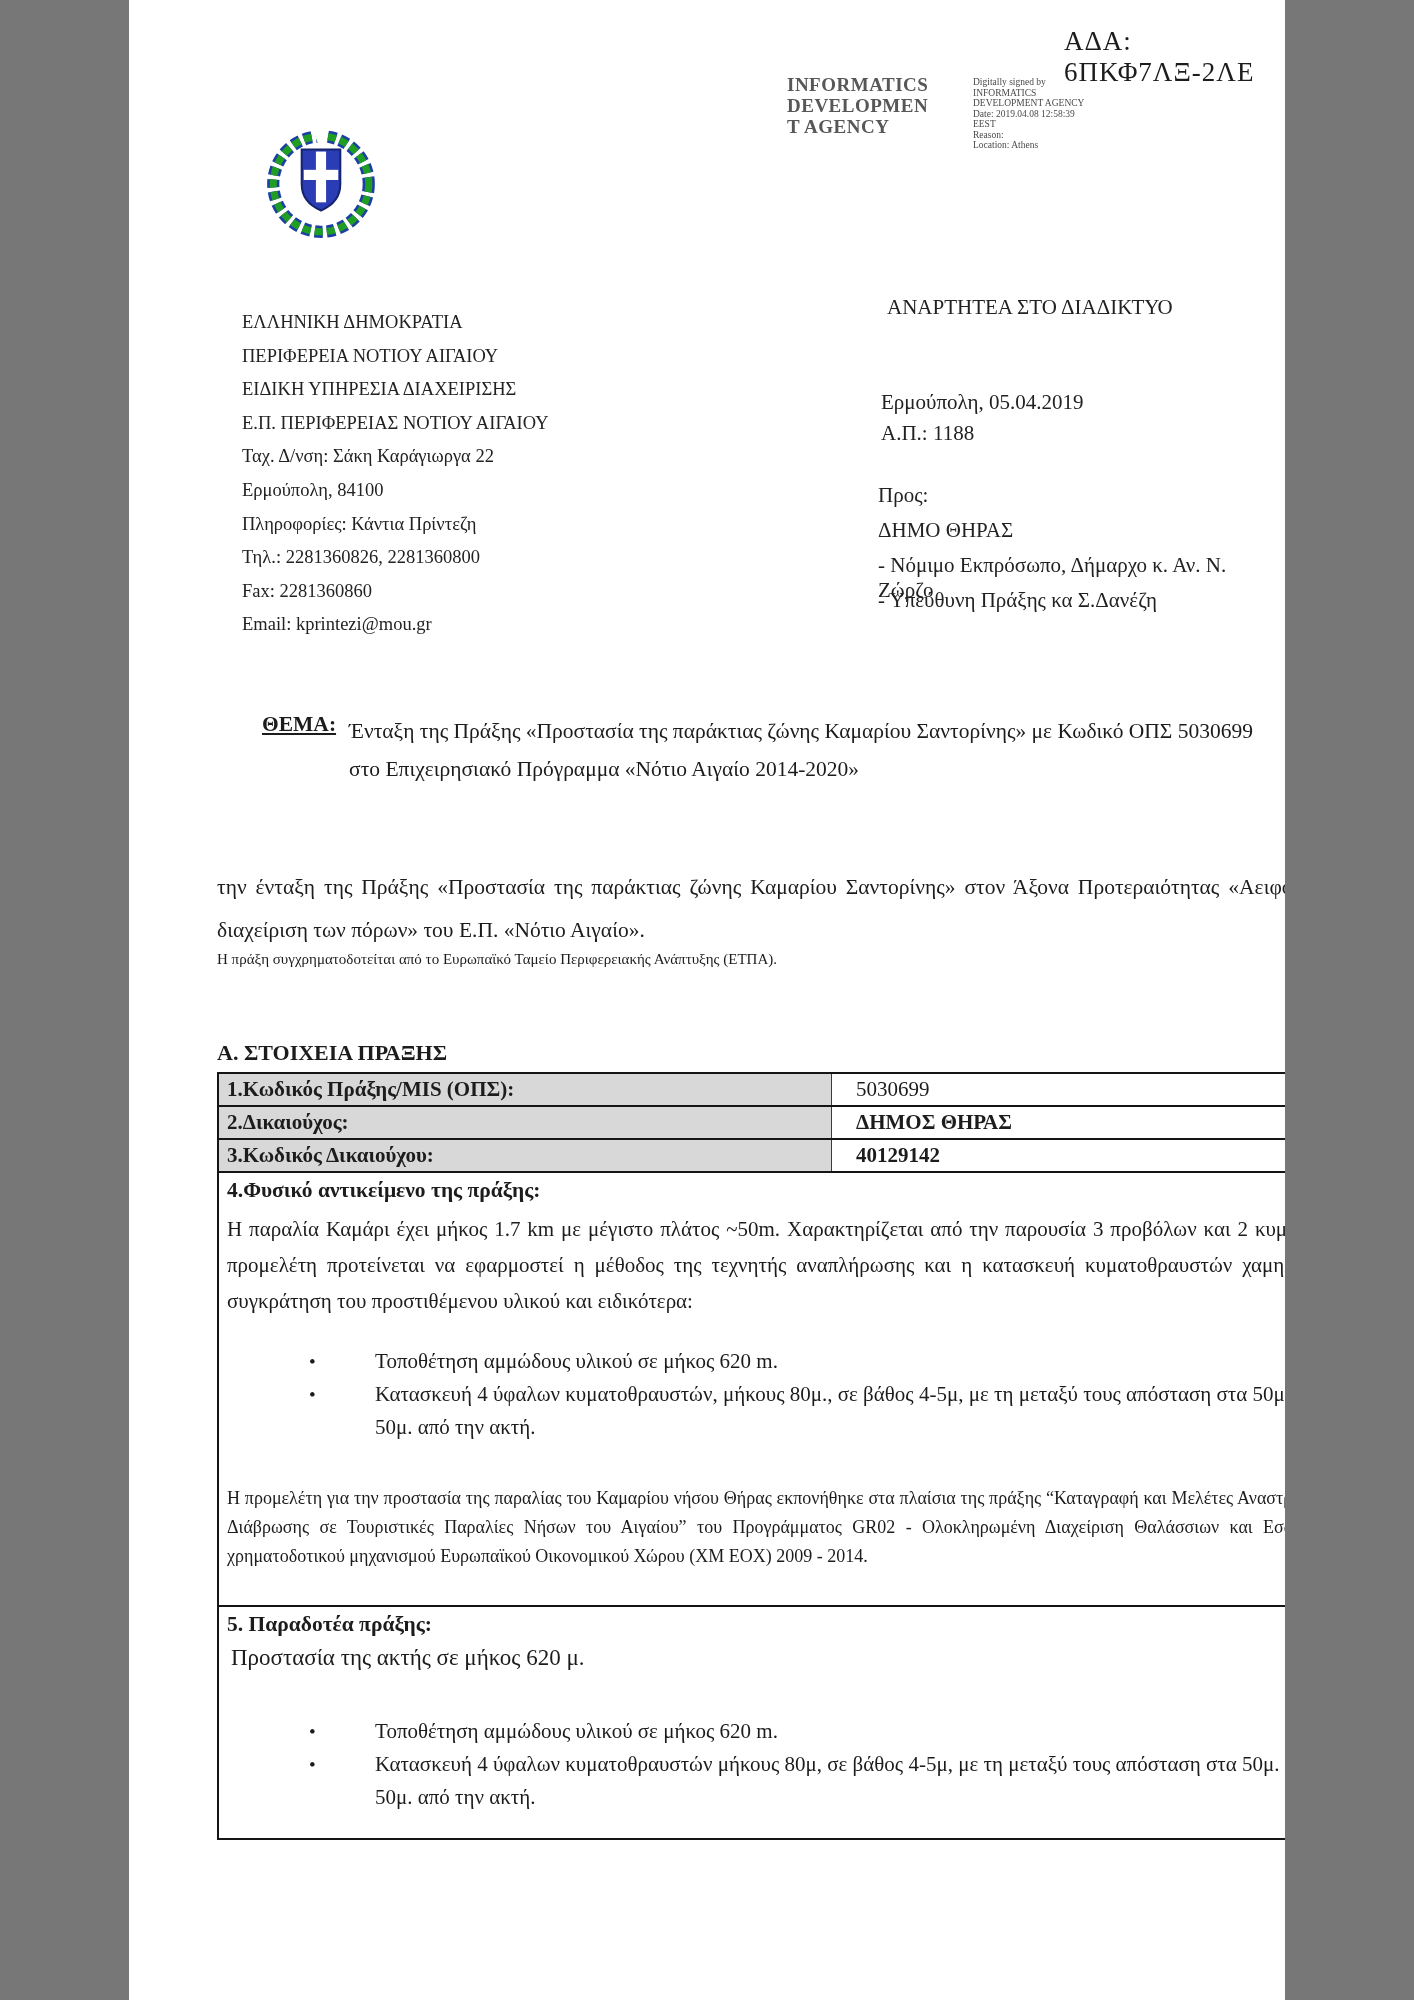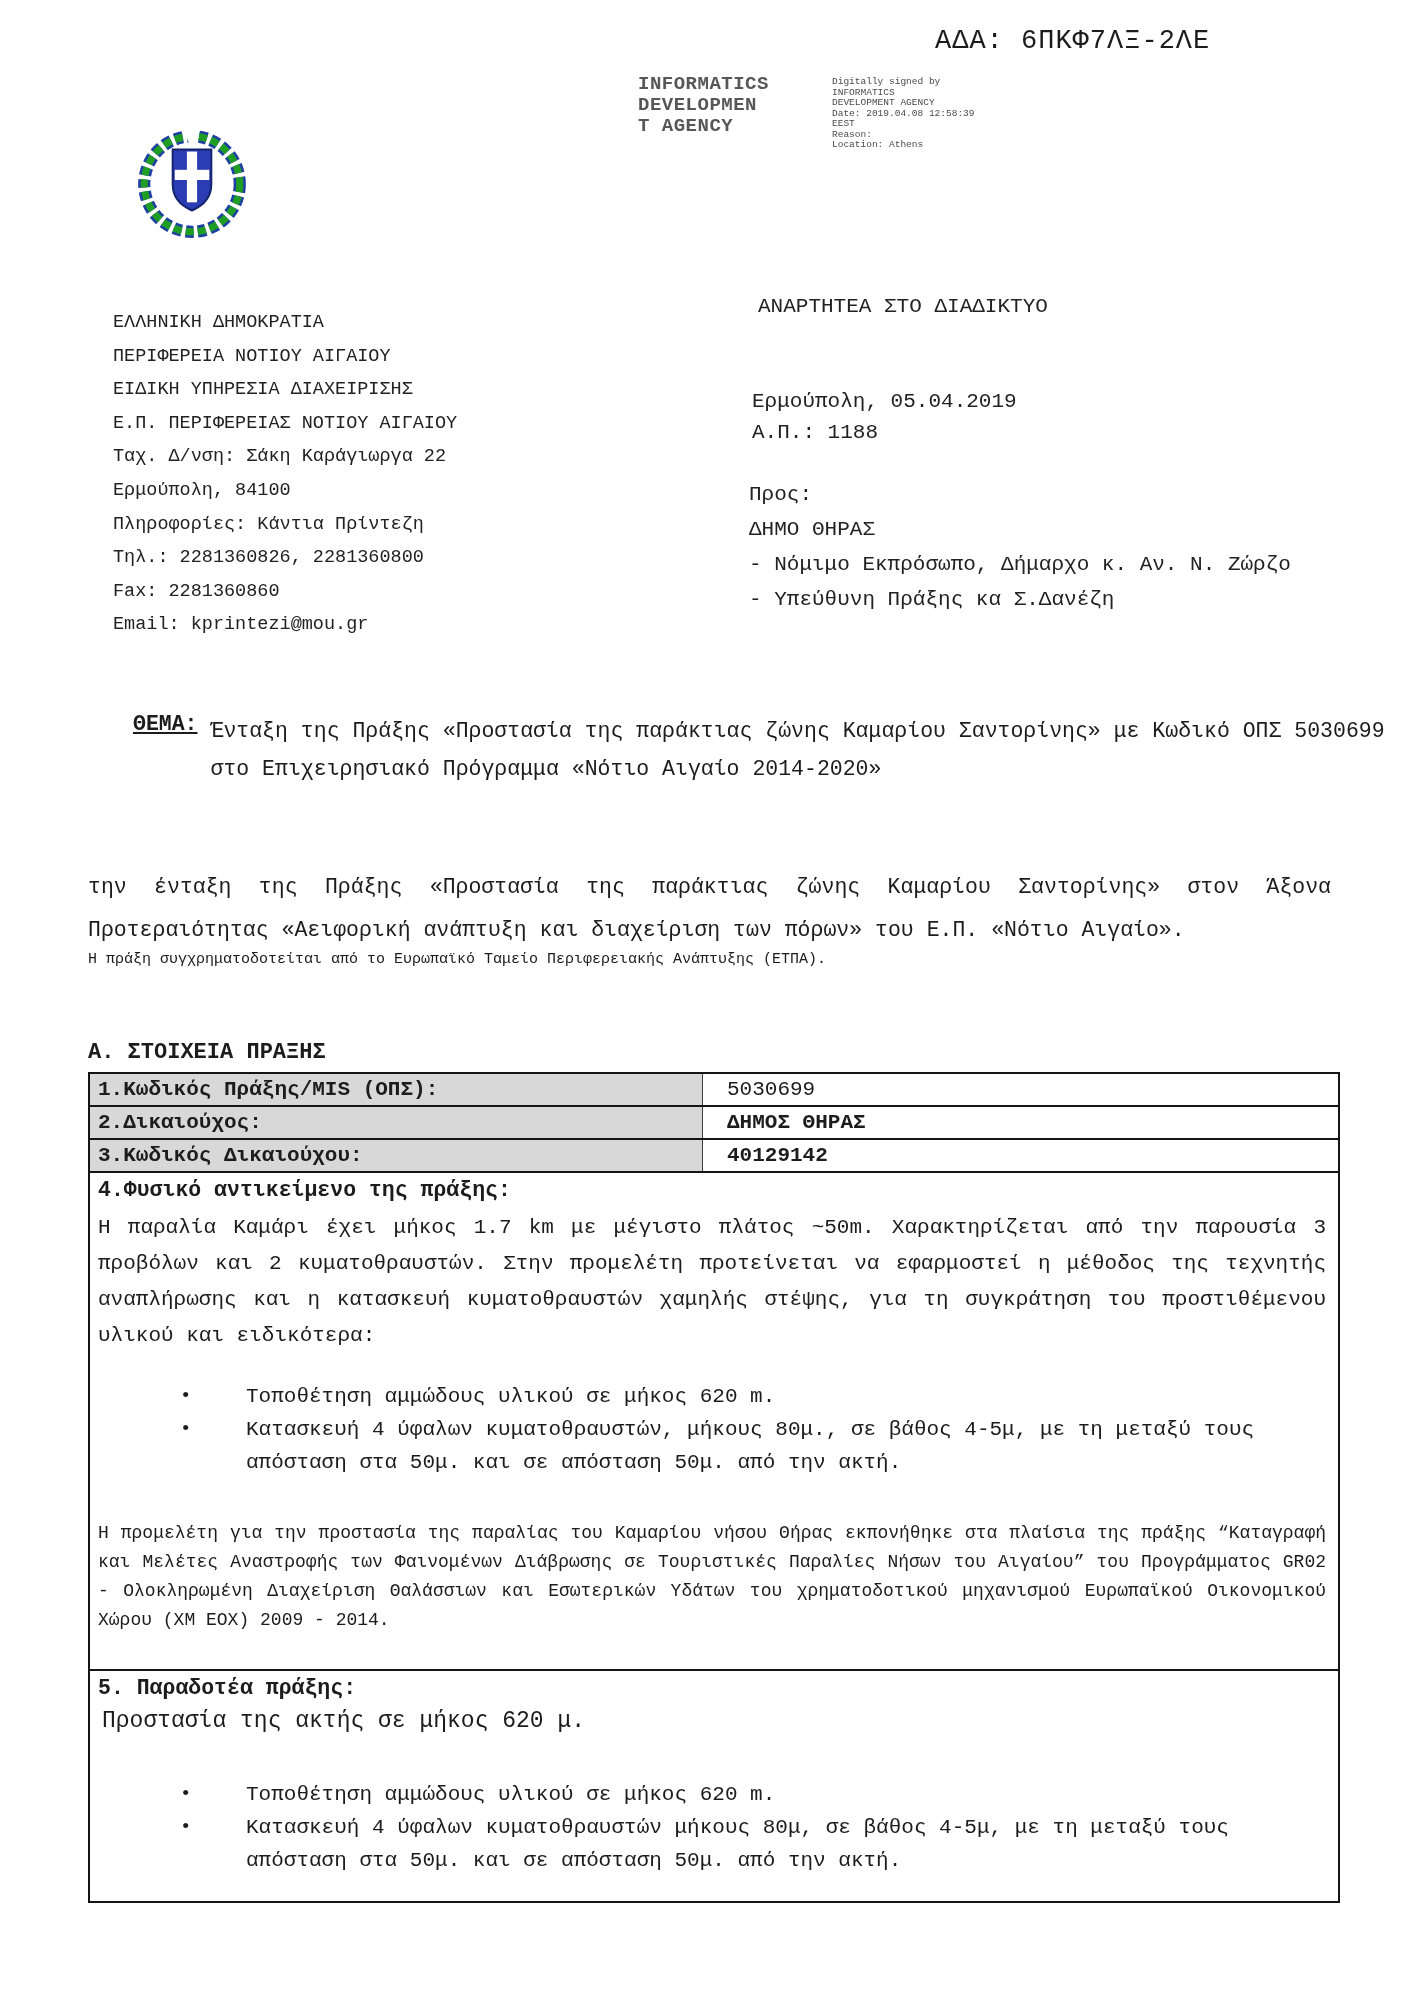--- a/index.html
+++ b/index.html
@@ -1,25 +1,25 @@
 <!DOCTYPE html>
 <html><head>
 <meta charset="utf-8">
 <style>
   html,body { margin:0; padding:0; background:#777; }
   .page {
-    position:relative; width:1414px; height:2000px; margin:0 auto;
+    position:relative; width:1156px; height:2000px; margin:0 auto;
     background:#ffffff; overflow:hidden;
-    font-family:Liberation Mono, monospace; color:#1c1c1c;
+    font-family:Liberation Serif, serif; color:#1c1c1c;
   }
   .abs { position:absolute; }
 
   
   .ada { left:935px; top:26px; font-size:27px; letter-spacing:1px; }
-  .sig { left:638px; top:74px; display:flex;gap:8px; }
+  .sig { left:658px; top:74px; display:flex; }
   .sig-big { width:186px; font-size:19px; line-height:21px; font-weight:700; color:#575757; letter-spacing:.5px; }
   .sig-detail { font-size:9.5px; line-height:10.5px; color:#4a4a4a; padding-top:3px; }
 
   .emblem { left:136px; top:117px; width:112px; height:128px; }
 
   .sender { left:113px; top:306px; font-size:18.5px; line-height:33.6px; color:#222; }
 
   .rc { font-size:21px; color:#222; }
   .publish   { left:758px; top:295px; }
   .placedate { left:752px; top:390px; }

